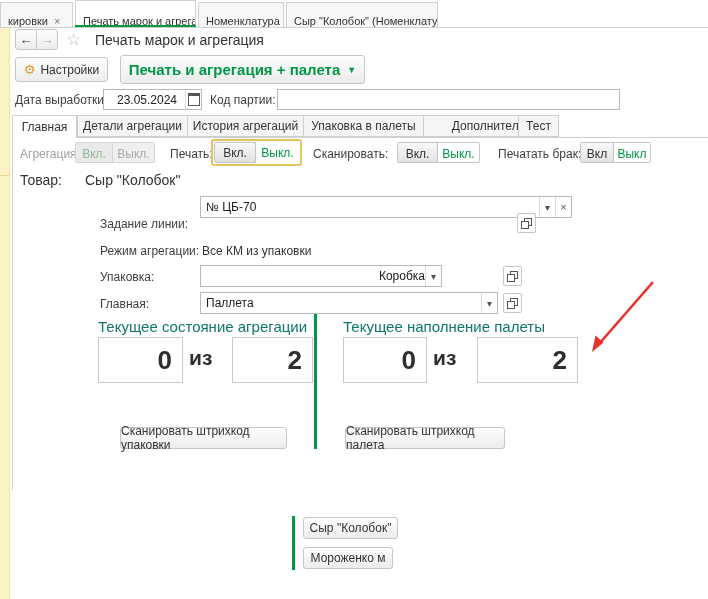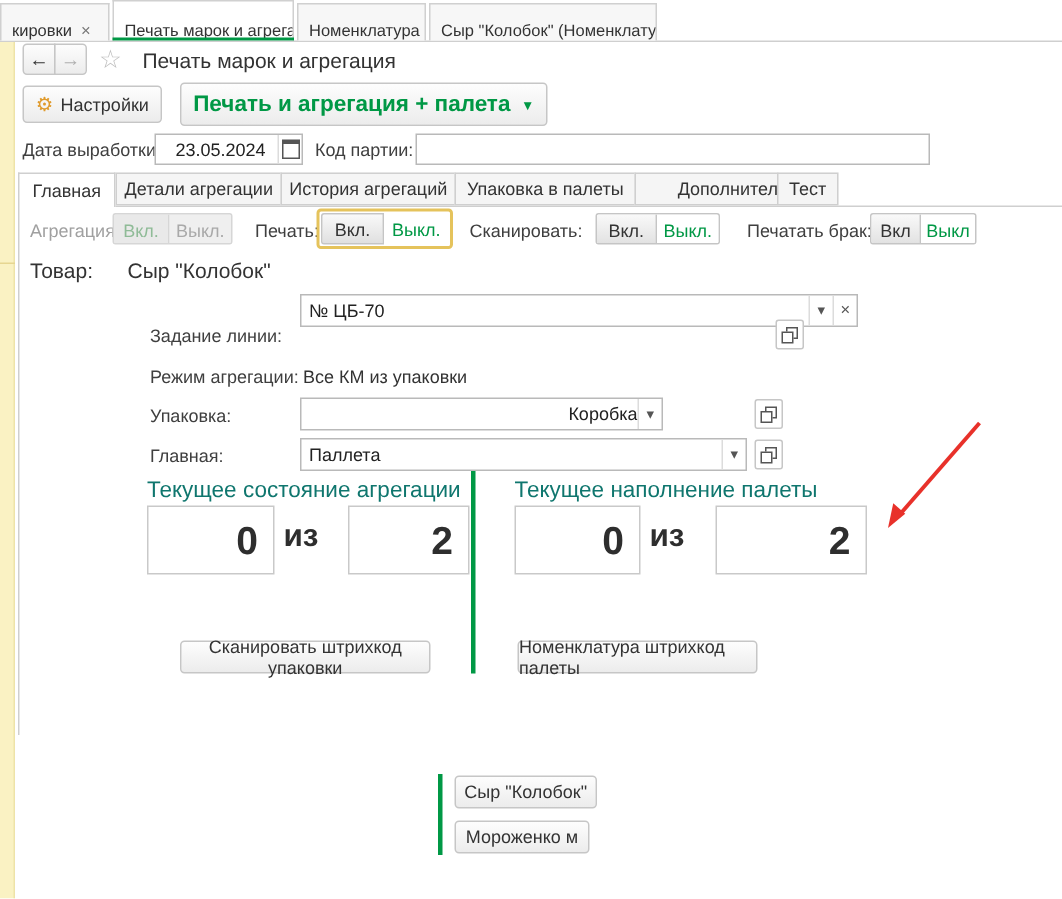--- a/index.html
+++ b/index.html
@@ -203,18 +203,18 @@
 
 <div class="abs cnt-box" style="left:343px;top:337px;width:84px;height:46px;">0</div>
 <div class="abs cnt-of" style="left:433px;top:346px;">из</div>
 <div class="abs cnt-box" style="left:477px;top:337px;width:101px;height:46px;">2</div>
 
 <svg class="abs" style="left:578px;top:272px;" width="88" height="92" viewBox="0 0 88 92">
   <line x1="75" y1="10" x2="21" y2="72" stroke="#e8312a" stroke-width="2.6"></line>
   <polygon points="14,80 25.5,70.5 17.5,63.5" fill="#e8312a"></polygon>
 </svg>
 
-<div class="abs btn" style="left:120px;top:427px;width:167px;height:22px;text-align:center;">Сканировать штрихкод упаковки</div>
-<div class="abs btn" style="left:345px;top:427px;width:160px;height:22px;">Номенклатура штрихкод палеты</div>
+<div class="abs btn" style="left:120px;top:427px;width:167px;height:22px;">Сканировать штрихкод упаковки</div>
+<div class="abs btn" style="left:345px;top:427px;width:160px;height:22px;">Сканировать штрихкод палета</div>
 
 <div class="abs v-divider" style="left:292px;top:516px;width:3px;height:54px;"></div>
 <div class="abs btn" style="left:303px;top:517px;width:95px;height:22px;">Сыр "Колобок"</div>
 <div class="abs btn" style="left:303px;top:547px;width:90px;height:22px;">Мороженко м</div>
 
 </body></html>

